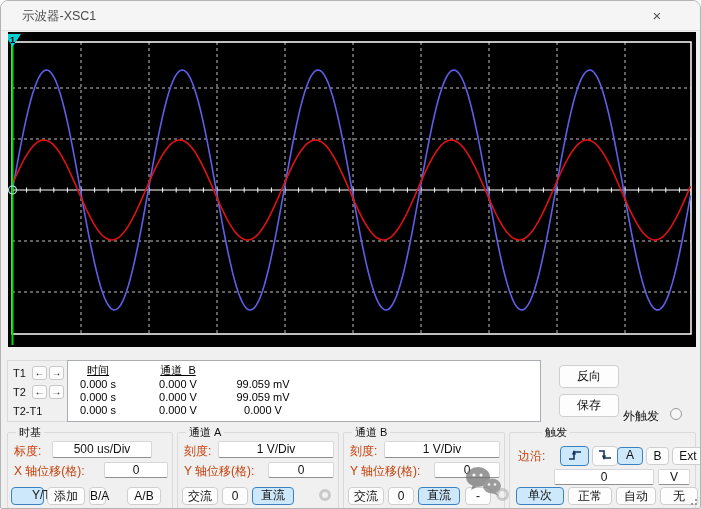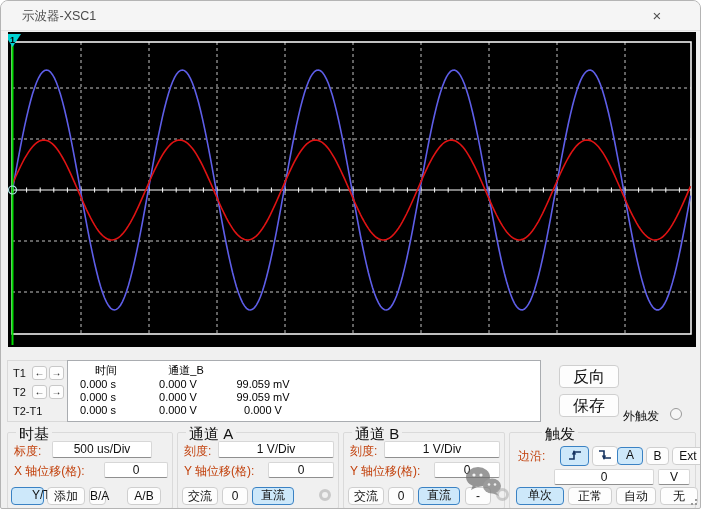--- a/index.html
+++ b/index.html
@@ -19,29 +19,29 @@
   #measure{position:absolute;left:0;top:346px;width:100%;height:85px;}
   #cursorbox{position:absolute;left:6px;top:13px;width:80px;height:62px;border:1px solid #d9d9d9;
              background:#f0f0f0;font-size:11px;color:#111;}
   .curRow{position:absolute;left:5px;display:flex;align-items:center;gap:2px;}
   .arrowBtn{width:15px;height:14px;border:1px solid #c8c8c8;border-radius:3px;background:#fdfdfd;
             font-size:10px;font-weight:bold;line-height:12px;text-align:center;color:#111;cursor:pointer;}
   #readout{position:absolute;left:66px;top:13px;width:474px;height:62px;background:#fff;
            border:1px solid #a9acb0;font-size:11px;color:#000;}
   .roRow{position:absolute;left:0;width:100%;display:grid;grid-template-columns:60px 100px 70px;}
   .roRow div{text-align:center;white-space:nowrap;}
-  .roHead{font-weight:normal;margin-left:8px;}
+  .roHead{font-weight:normal;text-decoration:underline;}
   .winBtn{position:absolute;left:558px;width:60px;height:23px;background:#fdfdfd;border:1px solid #cfcfcf;
-          border-radius:4px;font-size:16px;color:#111;text-align:center;line-height:21px;cursor:pointer;}
+          border-radius:4px;font-size:12px;color:#111;text-align:center;line-height:21px;cursor:pointer;}
   #extTrig{position:absolute;left:622px;top:61px;font-size:12px;color:#111;}
   #extTrigLed{position:absolute;left:669px;top:61px;width:12px;height:12px;border:1px solid #9a9a9a;
               border-radius:50%;background:#f6f6f6;}
   
   .panel{position:absolute;top:431px;height:77px;border:1px solid #dadada;border-radius:2px;}
-  .panel .ptitle{position:absolute;top:-8px;left:8px;background:#f0f0f0;padding:0 3px;font-size:15px;color:#111;}
+  .panel .ptitle{position:absolute;top:-8px;left:8px;background:#f0f0f0;padding:0 3px;font-size:11px;color:#111;}
   .lbl{position:absolute;font-size:12px;color:#c2410c;white-space:nowrap;}
   .field{position:absolute;height:17px;background:#fff;border:1px solid #d7d7d7;border-bottom:1.5px solid #8f8f8f;
          border-radius:2px;font-size:12px;color:#111;text-align:center;line-height:15px;}
   .tbtn{position:absolute;height:18px;background:#fdfdfd;border:1px solid #cfcfcf;border-radius:4px;
         font-size:12px;color:#111;text-align:center;line-height:16px;cursor:pointer;}
   .sel{background:#cde8fa;border:1.5px solid #3a82c4;line-height:15px;}
   .edgeBtn{position:absolute;width:26px;height:20px;background:#fdfdfd;border:1px solid #cfcfcf;
            border-radius:4px;cursor:pointer;padding:0;}
   .edgeBtn.sel{background:#cde8fa;border:1.5px solid #3a82c4;}
   

